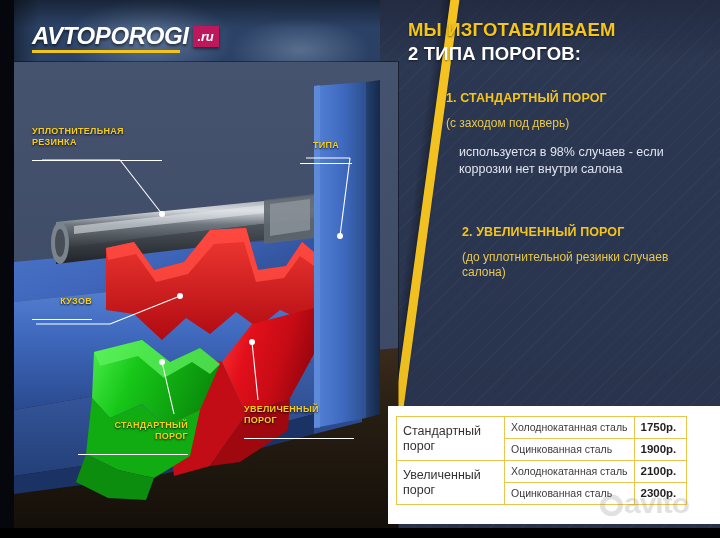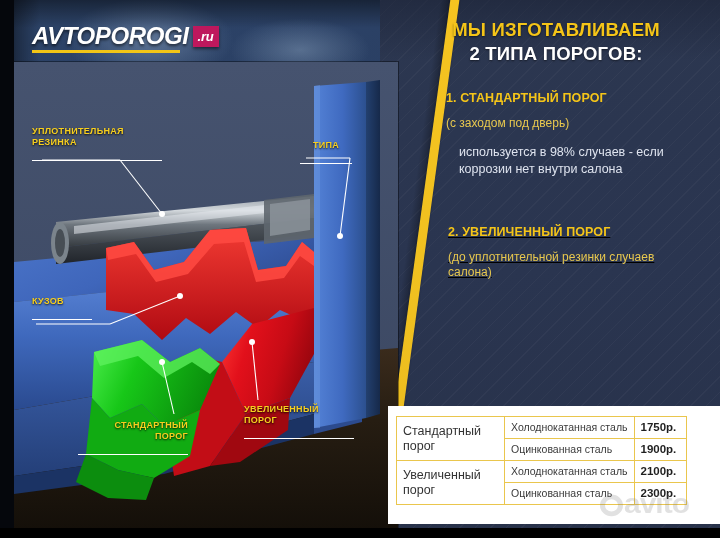--- a/index.html
+++ b/index.html
@@ -103,29 +103,29 @@
     position:absolute;
     color:#f7cf1f;
     font-size:9px; font-weight:bold;
     letter-spacing:.3px;
     line-height:11px;
     text-shadow:0 1px 2px rgba(0,0,0,.85);
     white-space:pre-line;
   }
   .lbl.underl { border-bottom:1.5px solid #ffffff; padding-bottom:12px; }
   .lbl-seal   { left:18px;  top:64px;  width:130px; }
-  .lbl-body   { left:18px;  top:234px; width:60px;  }
+  .lbl-body   { left:18px;  top:234px; width:60px;text-align:right;  }
   .lbl-door   { left:286px; top:78px;  width:52px; text-align:center;}
   .lbl-std    { left:64px;  top:358px; width:110px; text-align:right; }
   .lbl-inc    { left:230px; top:342px; width:110px; text-align:left; }
 
   
   .headline {
     position:absolute; right:16px; top:18px; width:296px;
-    text-align:center;
+    text-align:left;
   }
   .headline .l1 {
     color:#f5c518; font-size:18.5px; font-weight:bold; letter-spacing:.2px;
     line-height:24px; text-shadow:0 1px 2px rgba(0,0,0,.5);
   }
   .headline .l2 {
     color:#ffffff; font-size:18.5px; font-weight:bold; letter-spacing:.2px;
     line-height:24px; text-shadow:0 1px 2px rgba(0,0,0,.5);
   }
 
@@ -134,21 +134,21 @@
     color:#f5c518; font-size:12.5px; font-weight:bold; line-height:16px;
     letter-spacing:.1px;
   }
   .block .subtitle {
     color:#e8c84e; font-size:12px; line-height:15px; margin-top:10px;
   }
   .block .body {
     color:#dfe4ef; font-size:12.5px; line-height:17px; margin-top:13px;margin-left:13px;
   }
   .block-1 { right:24px; top:90px; }
-  .block-2 { right:22px; top:224px;text-decoration:underline; }
+  .block-2 { right:8px; top:224px; }
 
   
   .table-zone {
     position:absolute; left:388px; top:406px; right:0; bottom:14px;
     background:#ffffff;
   }
   .ptable {
     position:absolute; left:8px; top:10px; right:12px;
     border-collapse:collapse;
     border:1.5px solid #eac64d;

